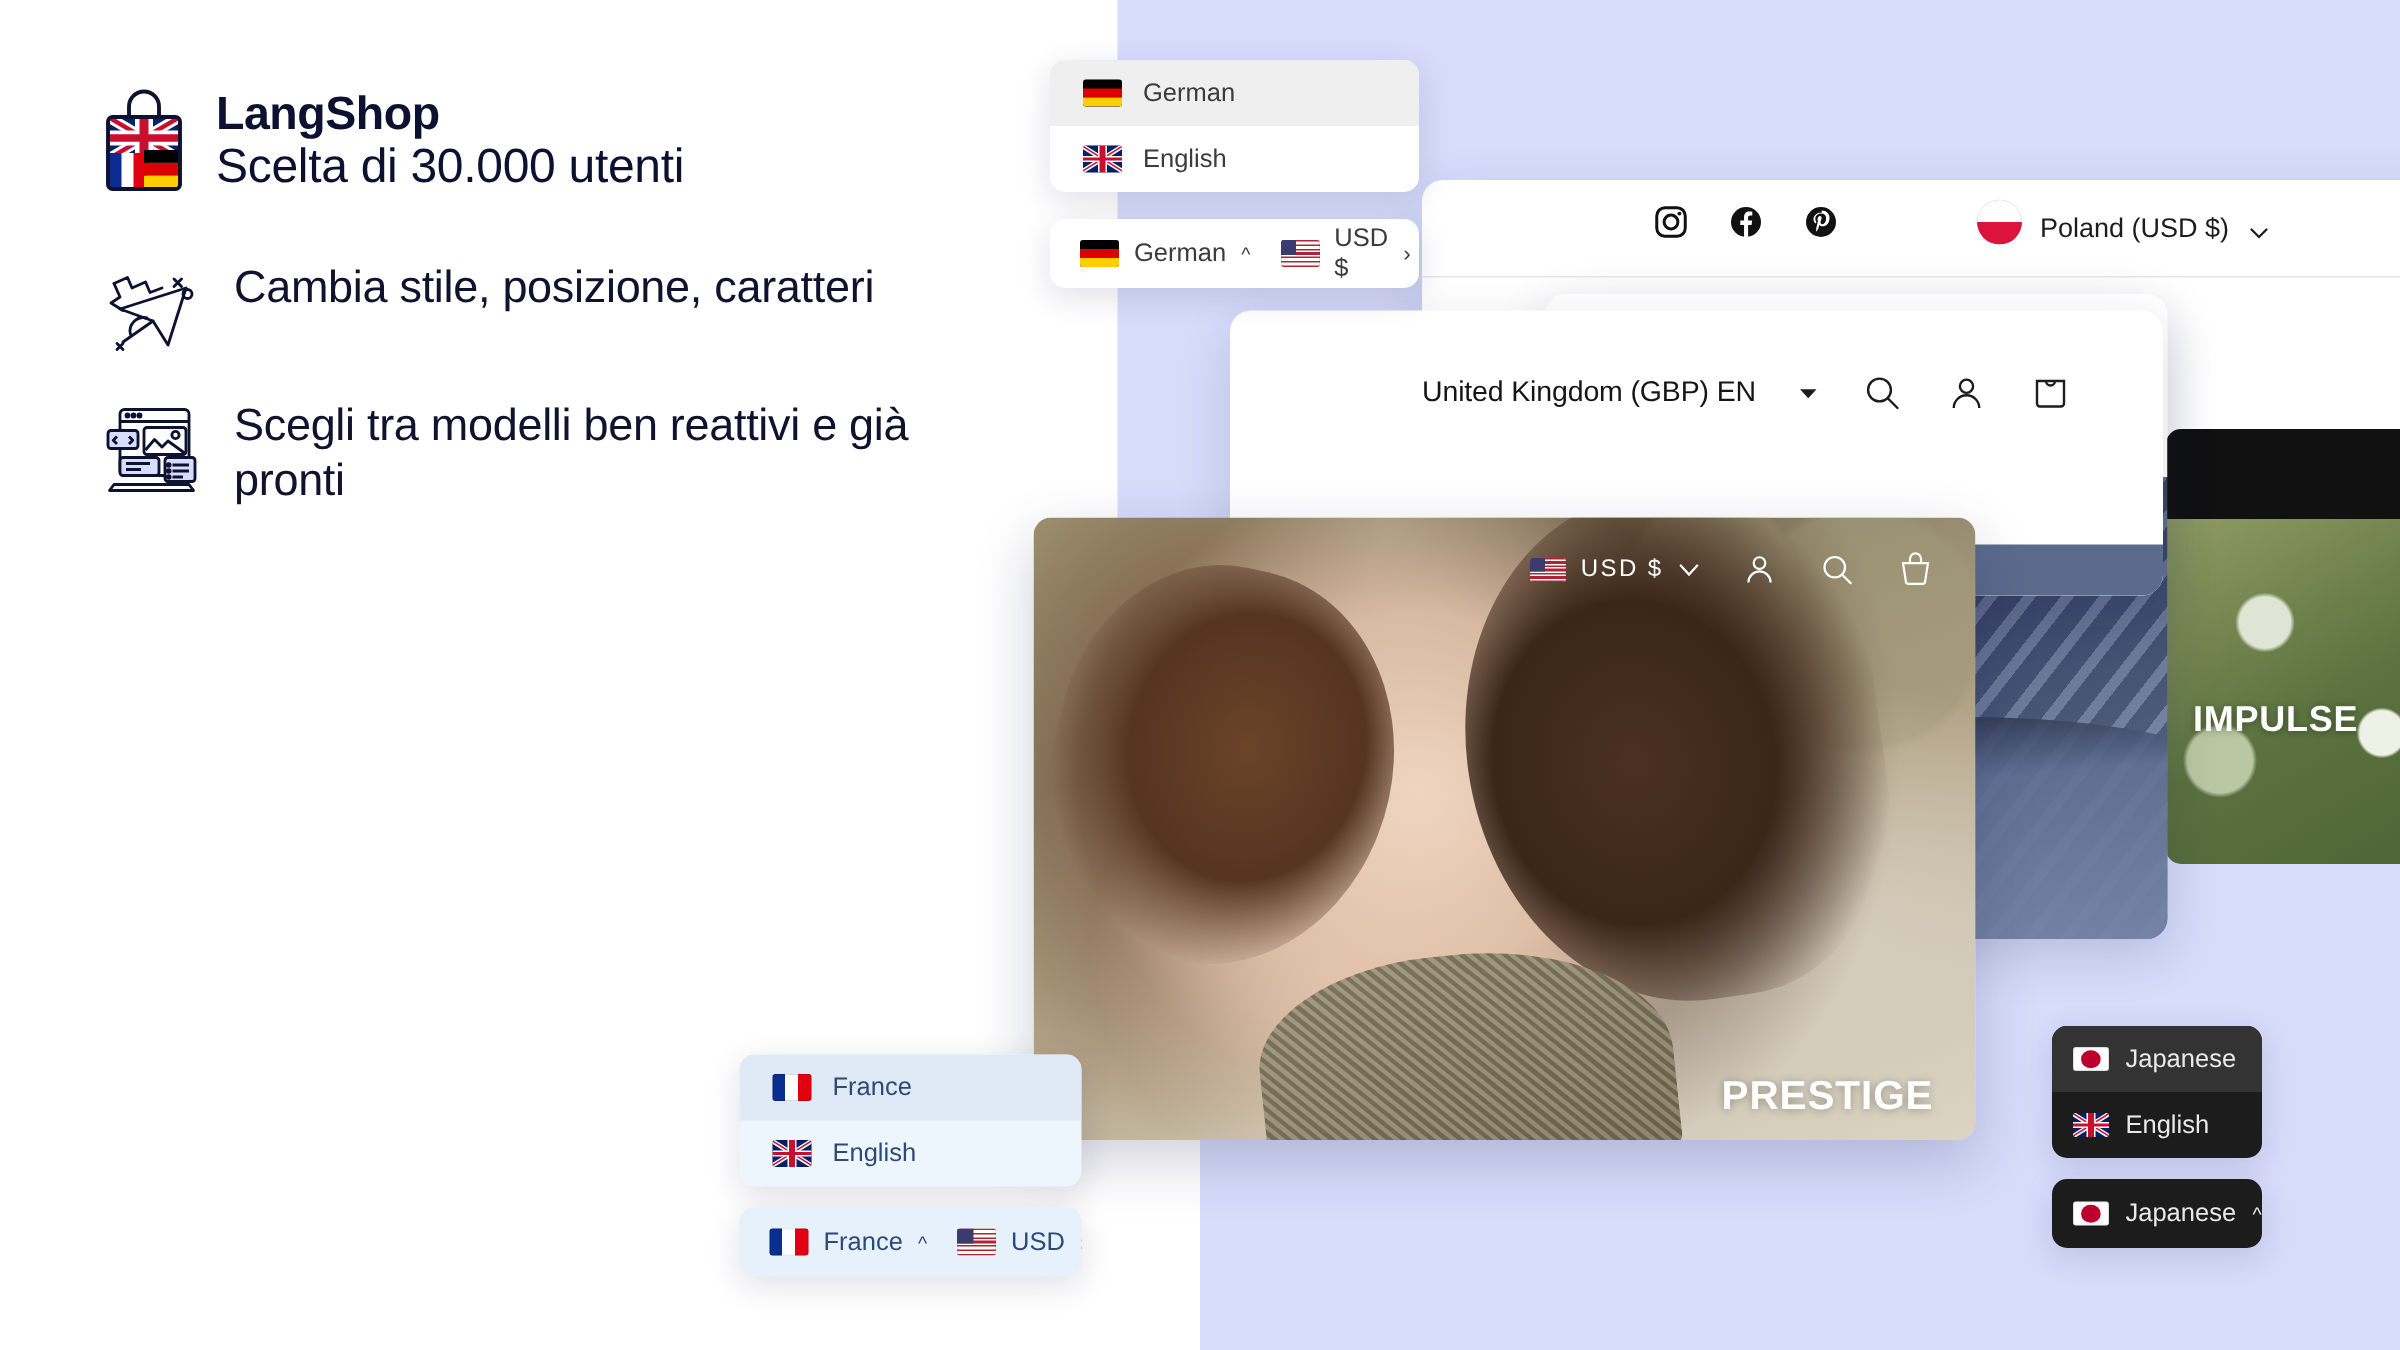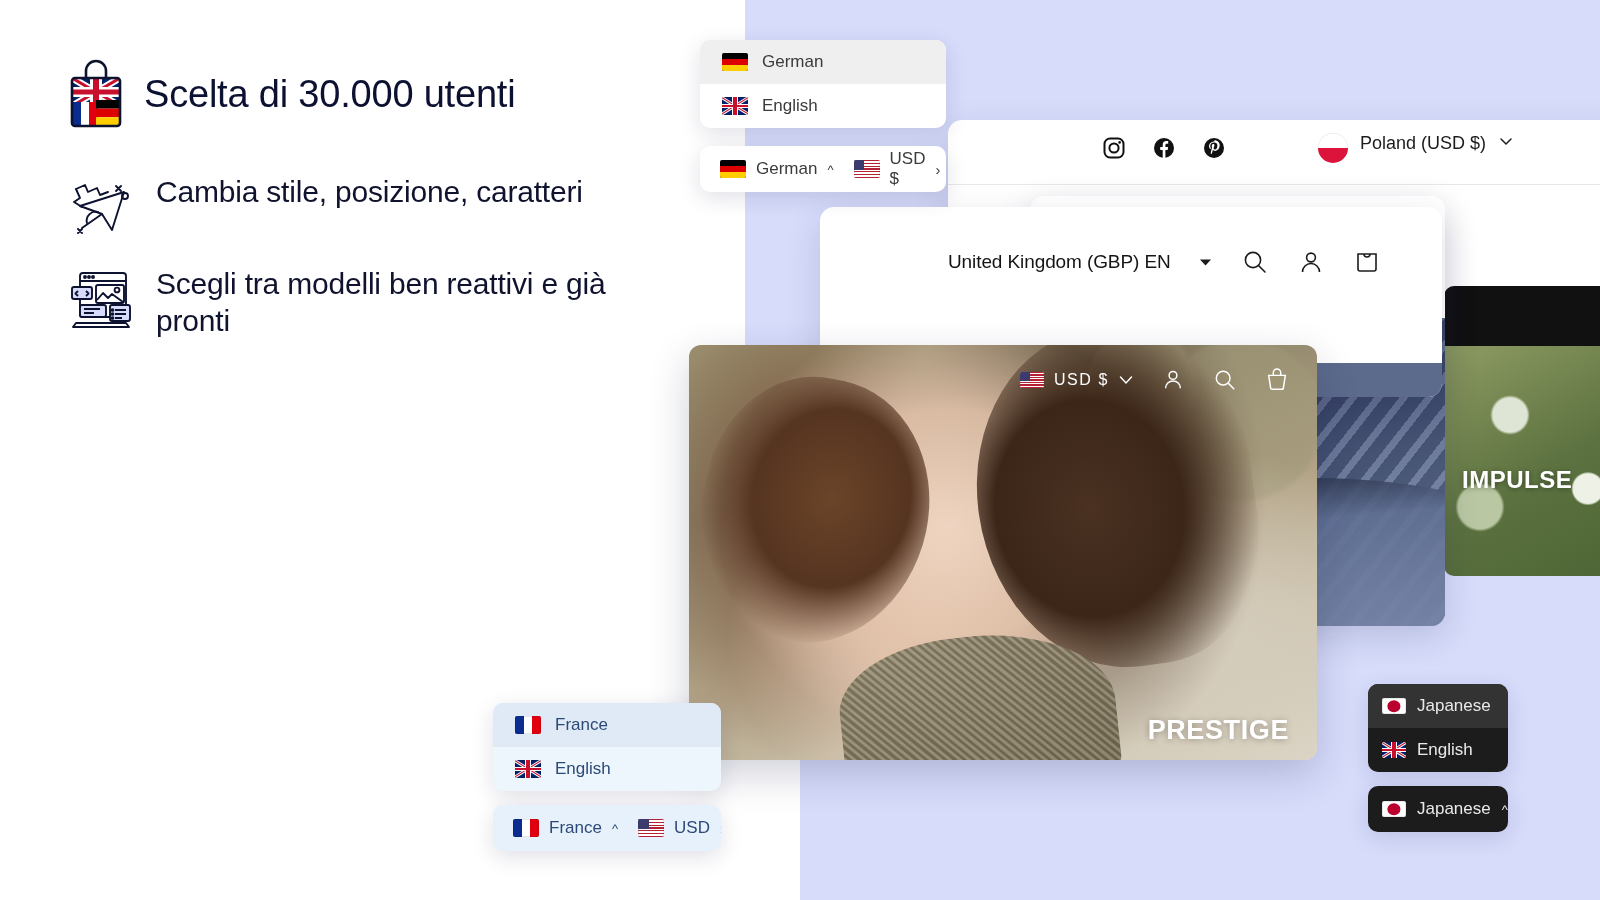--- a/index.html
+++ b/index.html
@@ -32,21 +32,21 @@
   
   .left-col { position: absolute; left: 68px; top: 58px; width: 620px; z-index: 5; }
 
   .brand { display: flex; align-items: center; gap: 20px; }
   .brand-bag { width: 56px; height: 72px; flex: 0 0 auto; }
   .brand-text { line-height: 1.12; }
   .brand-name {
     font-size: 31px; font-weight: 700; color: #0c1132; letter-spacing: -0.3px;
   }
   .brand-sub {
-    font-size: 38px; font-weight: 400; color: #0c1132; letter-spacing: -0.2px;
+    font-size: 32px; font-weight: 400; color: #0c1132; letter-spacing: -0.2px;
   }
 
   .headline {
     margin-top: 86px;
     font-size: 58px; line-height: 1.08; font-weight: 700;
     color: #0d1230; letter-spacing: -1.2px;
   }
 
   .features { margin-top: 44px; display: flex; flex-direction: column; gap: 28px; }
   .feature { display: flex; align-items: flex-start; gap: 22px; }
@@ -125,21 +125,21 @@
   .card { position: absolute; border-radius: 14px; overflow: hidden; }
 
   
   .card-poland {
     left: 948px; top: 120px; width: 720px; height: 200px;
     background: #ffffff; z-index: 10;
     box-shadow: 0 10px 34px rgba(20,24,70,.13);
   }
   .poland-bar { display:flex; align-items:center; justify-content:center; gap: 26px; height: 48px; margin-top: 4px; }
   .social { width: 24px; height: 24px; display:inline-block; }
-  .poland-sel { display:flex; align-items:flex-start; gap: 12px; margin-left: 66px; font-size: 18px; color:#1c1c1c; }
+  .poland-sel { display:flex; align-items:flex-end; gap: 12px; margin-left: 66px; font-size: 18px; color:#1c1c1c; }
   .poland-rule { height: 1px; background: #e7e7e7; margin: 12px 0 0 0; }
 
   
   .card-impulse {
     left: 1444px; top: 286px; width: 300px; height: 290px; z-index: 11;
     border-radius: 10px;
   }
   .impulse-top { height: 60px; background: #111111; }
   .impulse-img {
     height: 230px; position: relative;
@@ -278,20 +278,21 @@
           <rect x="4" y="44" width="9" height="24" fill="#0a2d8f"></rect>
           <rect x="21" y="44" width="9" height="24" fill="#e1000f"></rect>
 
           <rect x="28" y="42" width="24" height="8.6" fill="#000000"></rect>
           <rect x="28" y="50.6" width="24" height="8.6" fill="#dd0000"></rect>
           <rect x="28" y="59.2" width="24" height="8.8" fill="#ffce00"></rect>
         </g>
         <rect x="4" y="20" width="48" height="48" rx="3" fill="none" stroke="#0d1230" stroke-width="2.6"></rect>
       </svg>
       <div class="brand-text">
+        <div class="brand-name">LangShop</div>
         <div class="brand-sub">Scelta di 30.000 utenti</div>
       </div>
     </div>
 
 
     <div class="features">
 
       <div class="feature">
         <svg class="feature-icon" viewBox="0 0 66 62">
           <g fill="none" stroke="#0d1230" stroke-width="1.9" stroke-linejoin="round" stroke-linecap="round">

